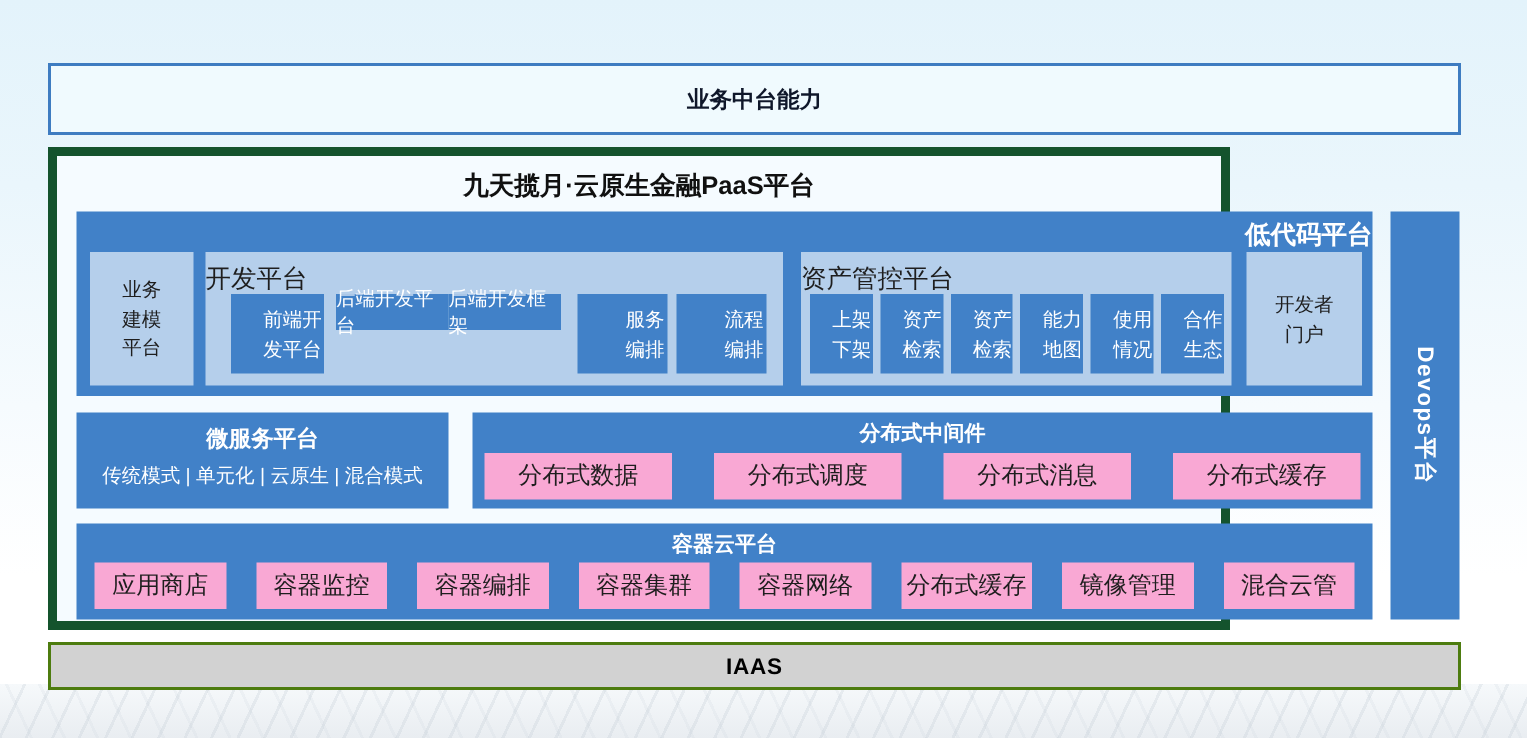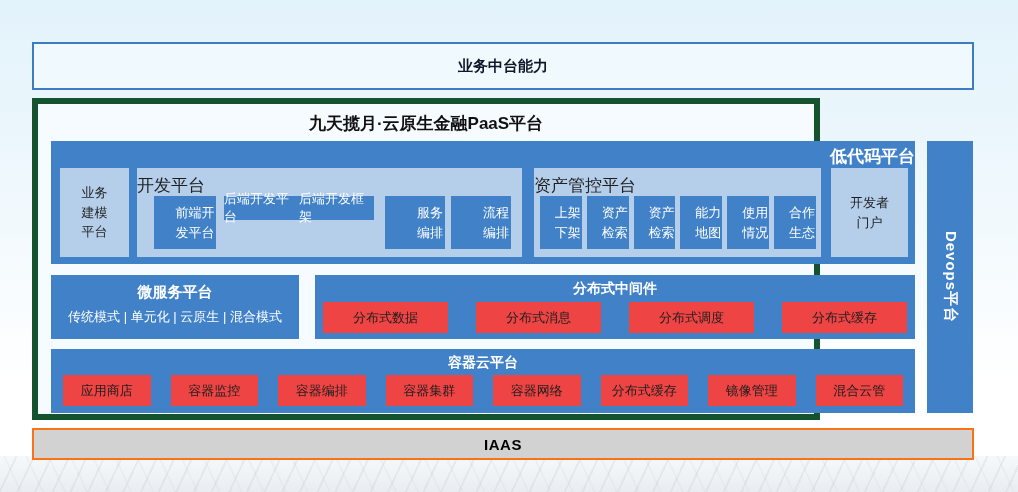--- a/index.html
+++ b/index.html
@@ -65,28 +65,28 @@
     transform:translate(-50%,-50%) rotate(90deg);
     white-space:nowrap; color:#fff; font-weight:bold; font-size:15px; letter-spacing:1px;
   }
   
   .micro { position:absolute; left:13px; top:171px; width:248px; height:64px; background:#4181c8; color:#fff; text-align:center; }
   .micro-title { font-size:15px; font-weight:bold; padding-top:8px; }
   .micro-sub { font-size:13px; padding-top:6px; }
   .mw { position:absolute; left:277px; top:171px; width:600px; height:64px; background:#4181c8; }
   .band-title { text-align:center; color:#fff; font-weight:bold; font-size:14px; padding-top:5px; }
   .mw-row { position:absolute; left:8px; right:8px; top:27px; height:31px; display:flex; gap:28px; }
-  .lite { background:#ef4444; color:#1e1e1e; font-size:13px; flex:1; display:flex; align-items:center; justify-content:center; }
+  .lite { background:#f9a8d4; color:#1e1e1e; font-size:16px; flex:1; display:flex; align-items:center; justify-content:center; }
   
   .cc { position:absolute; left:13px; top:245px; width:864px; height:64px; background:#4181c8; }
   .cc-row { position:absolute; left:12px; right:12px; top:26px; height:31px; display:flex; gap:20px; }
   
   .iaas {
     position:absolute; left:32px; top:428px; width:942px; height:32px;
-    background:#d2d2d2; border:2px solid #f97316;
+    background:#d2d2d2; border:2px solid #4d7c0f;
     display:flex; align-items:center; justify-content:center;
     font-size:15px; font-weight:bold; color:#000; letter-spacing:.5px;
   }
 </style>
 </head>
 <body>
 
 <div class="texture"></div>
 
 <div class="banner">
@@ -157,22 +157,22 @@
 
   <div class="micro">
     <div class="micro-title">微服务平台</div>
     <div class="micro-sub">传统模式 | 单元化 | 云原生 | 混合模式</div>
   </div>
 
   <div class="mw">
     <div class="band-title">分布式中间件</div>
     <div class="mw-row">
       <div class="lite">分布式数据</div>
+      <div class="lite">分布式调度</div>
       <div class="lite">分布式消息</div>
-      <div class="lite">分布式调度</div>
       <div class="lite">分布式缓存</div>
     </div>
   </div>
 
   <div class="cc">
     <div class="band-title">容器云平台</div>
     <div class="cc-row">
       <div class="lite">应用商店</div>
       <div class="lite">容器监控</div>
       <div class="lite">容器编排</div>

